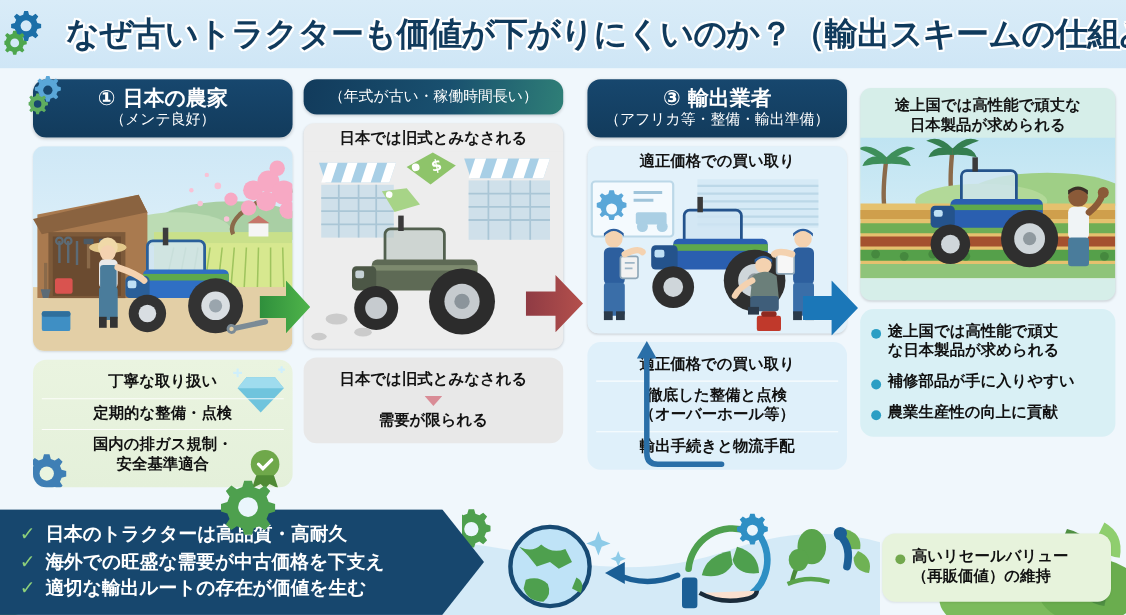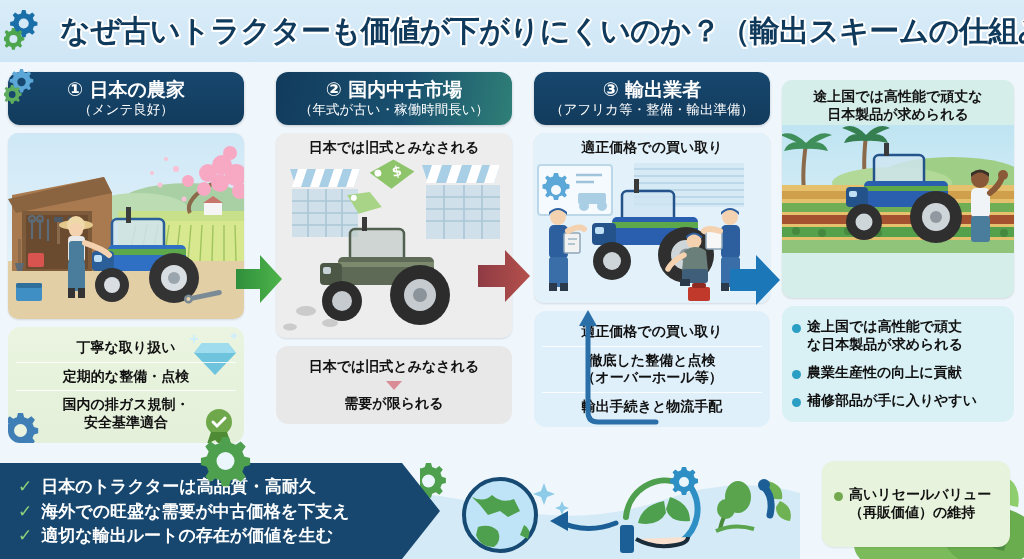--- a/index.html
+++ b/index.html
@@ -24,21 +24,21 @@
     font-size: 30px; font-weight: 700; letter-spacing: -0.5px;
     color: #103a5c;
     -webkit-text-stroke: 0px;
     text-shadow: 2px 0 0 #fff, -2px 0 0 #fff, 0 2px 0 #fff, 0 -2px 0 #fff,
                  1.5px 1.5px 0 #fff, -1.5px 1.5px 0 #fff, 1.5px -1.5px 0 #fff, -1.5px -1.5px 0 #fff;
     white-space: nowrap;
   }
 
   
   .panel { position: absolute; top: 72px; width: 236px; }
-  .p1 { left: 8px; }
+  .p1 { left: 30px; }
   .p2 { left: 276px; }
   .p3 { left: 534px; }
   .p4 { left: 782px; width: 232px; }
 
   .panel-head {
     background: linear-gradient(180deg,#17476e 0%, #123b5c 100%);
     border-radius: 12px;
     color: #ffffff;
     text-align: center;
     padding: 7px 6px 8px;
@@ -55,21 +55,21 @@
 
   
   .img-block {
     margin-top: 8px; border-radius: 10px; overflow: hidden;
     position: relative; background: #dff0f8;
     box-shadow: 0 1px 2px rgba(0,0,0,.12);
   }
   .img-1 { height: 186px; }
   .img-2 { height: 205px; }
   .img-3 { height: 170px; }
-  .img-4 { height: 218px; }
+  .img-4 { height: 193px; }
 
   .cap {
     font-size: 14px; font-weight: 700; color: #141414; text-align: center;
     padding: 6px 4px 2px; line-height: 1.25;
   }
 
   
   .facts { margin-top: 8px; border-radius: 12px; padding: 7px 8px; }
   .facts-green { background: linear-gradient(180deg,#eaf4e0 0%, #e4f0da 100%); position: relative; overflow: hidden; }
   .facts-blue  { background: #dff0fa; position: relative; }
@@ -102,22 +102,22 @@
     clip-path: polygon(0 0, 402px 0, 440px 48px, 402px 96px, 0 96px);
     display: flex; flex-direction: column; justify-content: center;
     padding: 0 0 0 18px;
   }
   .sum-row { display: flex; align-items: center; gap: 9px; color: #fff; font-size: 17px; font-weight: 700; line-height: 1.45; }
   .check { color: #8fd17a; font-size: 17px; font-weight: 700; }
 
   .bottom-art { position: absolute; left: 420px; bottom: 0; width: 380px; height: 100px; z-index: 2; }
 
   .resale {
-    position: absolute; right: 14px; bottom: 12px; width: 188px;
-    background: #e7f3dc; border-radius: 12px; padding: 20px 10px; z-index: 5;
+    position: absolute; right: 14px; bottom: 12px; width: 208px;
+    background: #e7f3dc; border-radius: 12px; padding: 8px 10px; z-index: 5;
     box-shadow: 0 1px 2px rgba(0,0,0,.08);
   }
   .resale .bullet-row { font-size: 14px; }
   .resale .dot { background: #73a84e; }
 
   .greenery { position: absolute; right: 0; bottom: 0; width: 250px; height: 120px; z-index: 3; pointer-events: none; }
   .leftleaf { position: absolute; left: 0; bottom: 0; width: 120px; height: 120px; z-index: 1; pointer-events: none; }
   .blue-wave { position: absolute; left: 300px; bottom: 0; width: 500px; height: 90px; z-index: 1; }
 </style>
 </head>
@@ -272,21 +272,20 @@
       </svg>
       <div class="fact-row">丁寧な取り扱い</div>
       <div class="fact-row">定期的な整備・点検</div>
       <div class="fact-row" style="white-space:pre-line">国内の排ガス規制・
 安全基準適合</div>
     </div>
   </div>
 
   <div class="panel p2">
     <div class="panel-head">
-      <div class="t1">② 国内中古市場</div>
       <div class="t2">（年式が古い・稼働時間長い）</div>
     </div>
 
     <div class="img-block img-2" style="background:#ededed">
       <div class="cap">日本では旧式とみなされる</div>
       <svg viewBox="0 0 236 178" width="236" height="178" preserveAspectRatio="none">
         <rect width="236" height="178" fill="#ededed"></rect>
 
         <g>
           <path d="M14 10 h70 l-6 18 h-58z" fill="#a8cfe6"></path>
@@ -523,25 +522,25 @@
     </div>
 
     <div class="facts facts-cyan">
       <div class="bullet-row">
         <span class="dot"></span>
         <span style="white-space:pre-line">途上国では高性能で頑丈
 な日本製品が求められる</span>
       </div>
       <div class="bullet-row">
         <span class="dot"></span>
-        <span>農業生産性の向上に貢献</span>
+        <span>補修部品が手に入りやすい</span>
       </div>
       <div class="bullet-row">
         <span class="dot"></span>
-        <span>補修部品が手に入りやすい</span>
+        <span>農業生産性の向上に貢献</span>
       </div>
     </div>
   </div>
 
   <svg class="arrow a1" width="46" height="48" viewBox="0 0 46 48">
     <defs>
         <linearGradient id="ga1" x1="0" y1="0" x2="1" y2="0">
       <stop offset="0" stop-color="#2f8f3c"></stop>
           <stop offset="1" stop-color="#4fb44a"></stop>
         </linearGradient>

